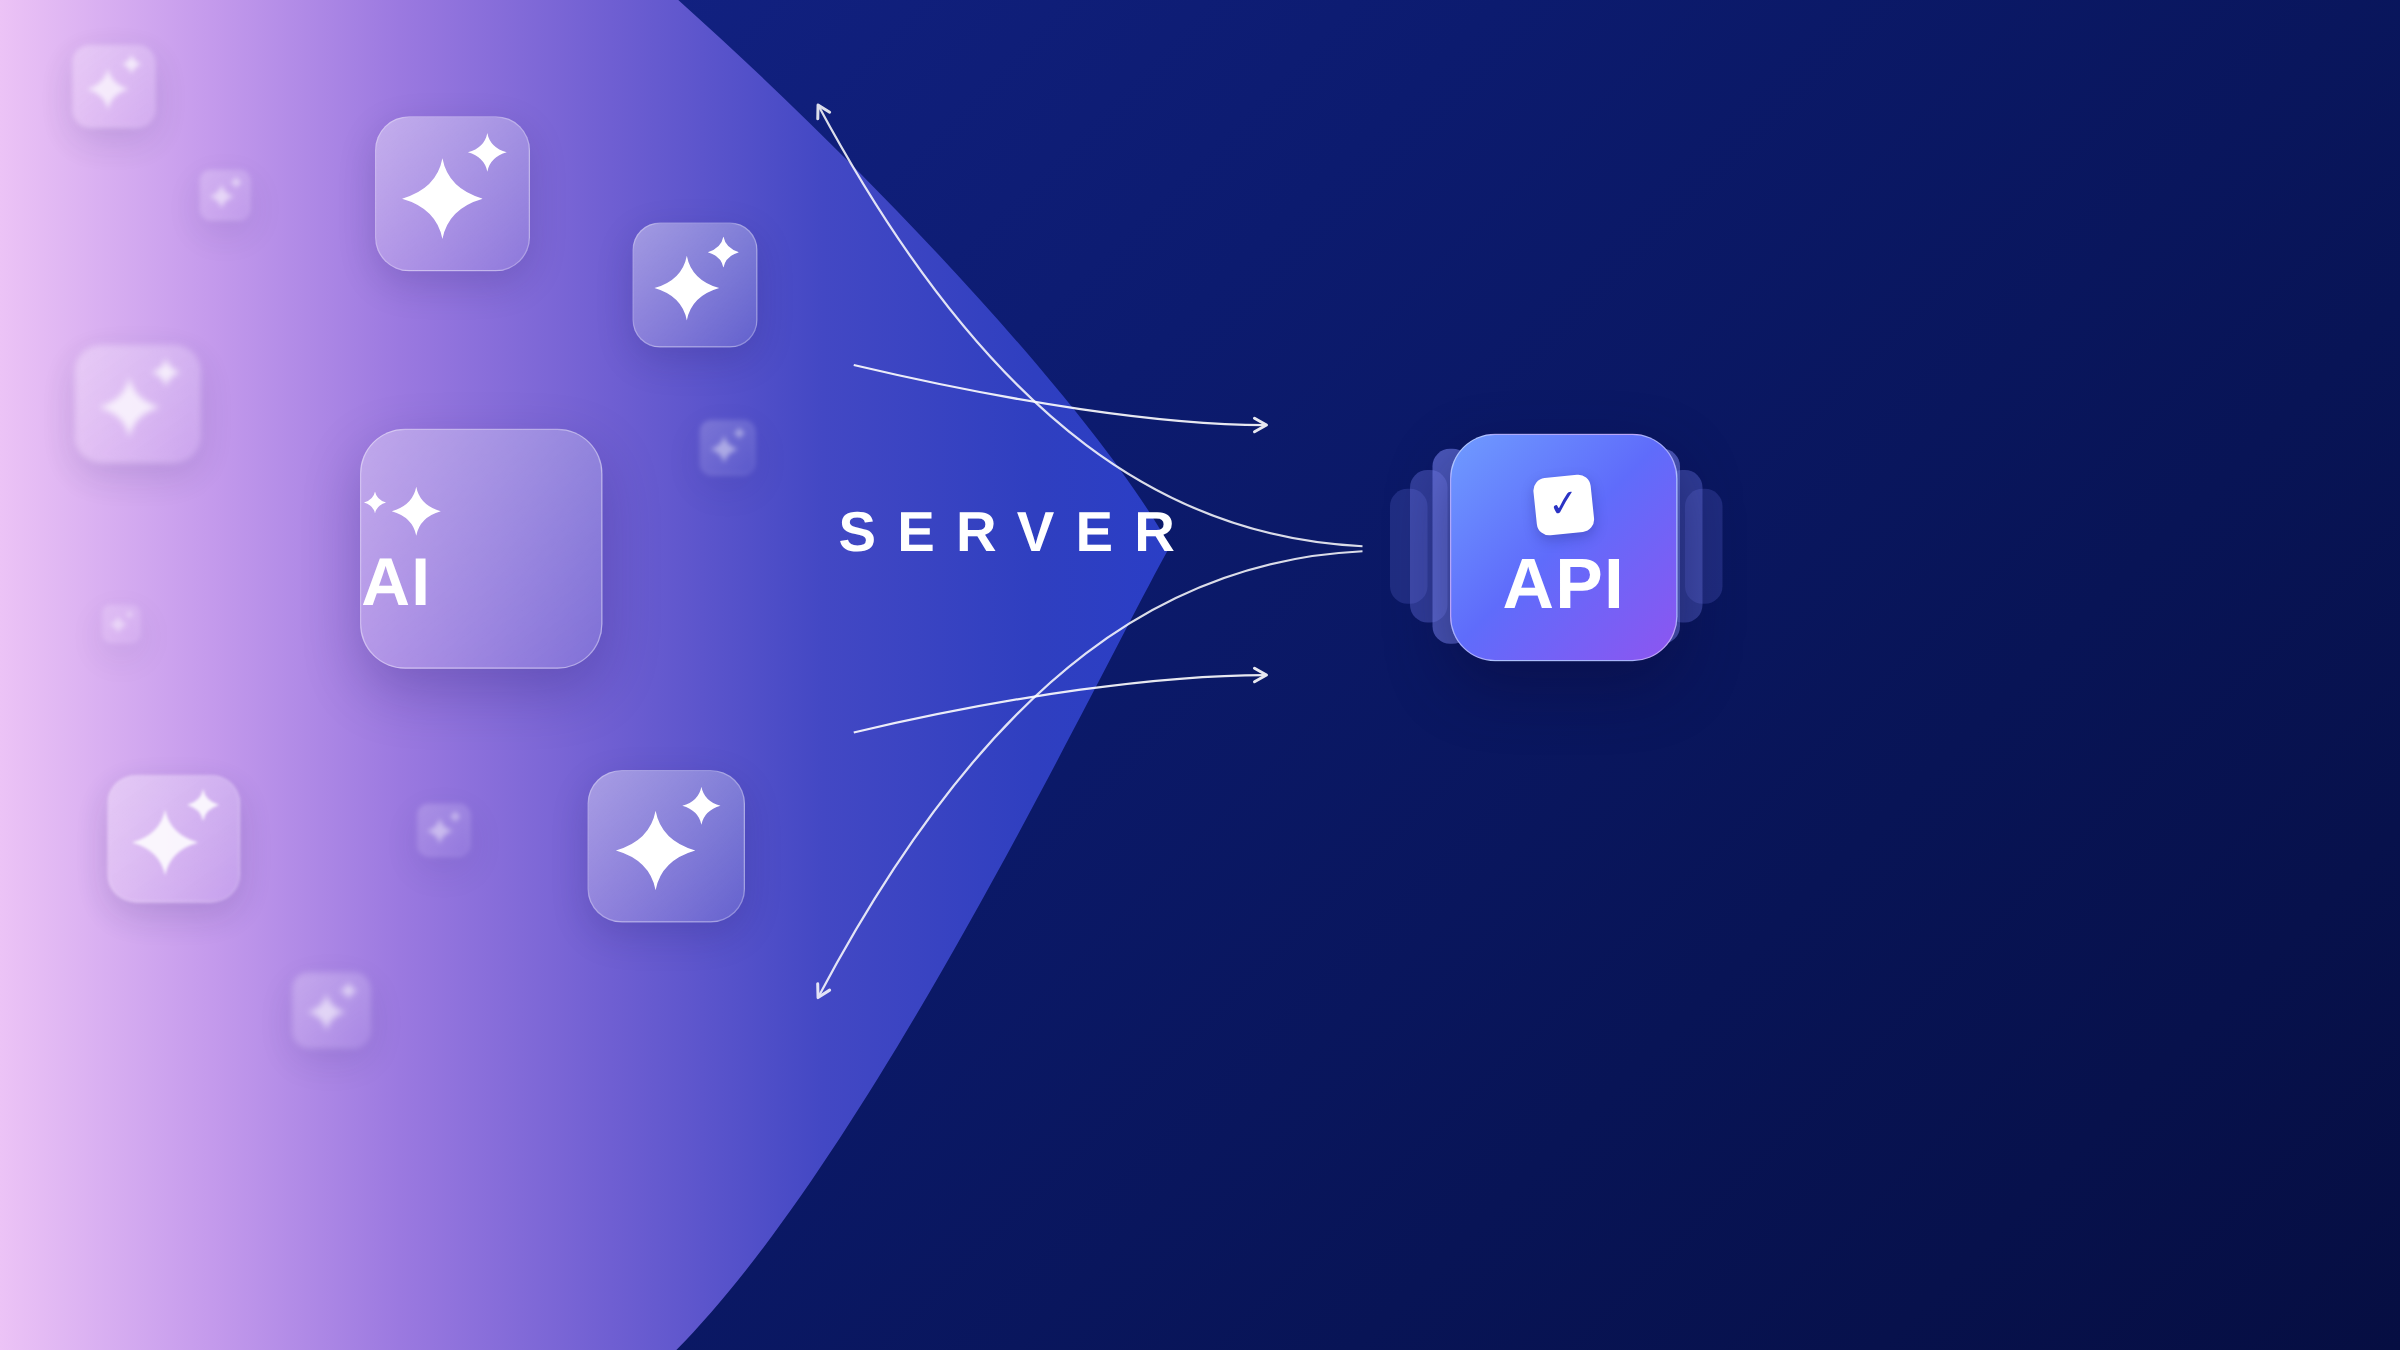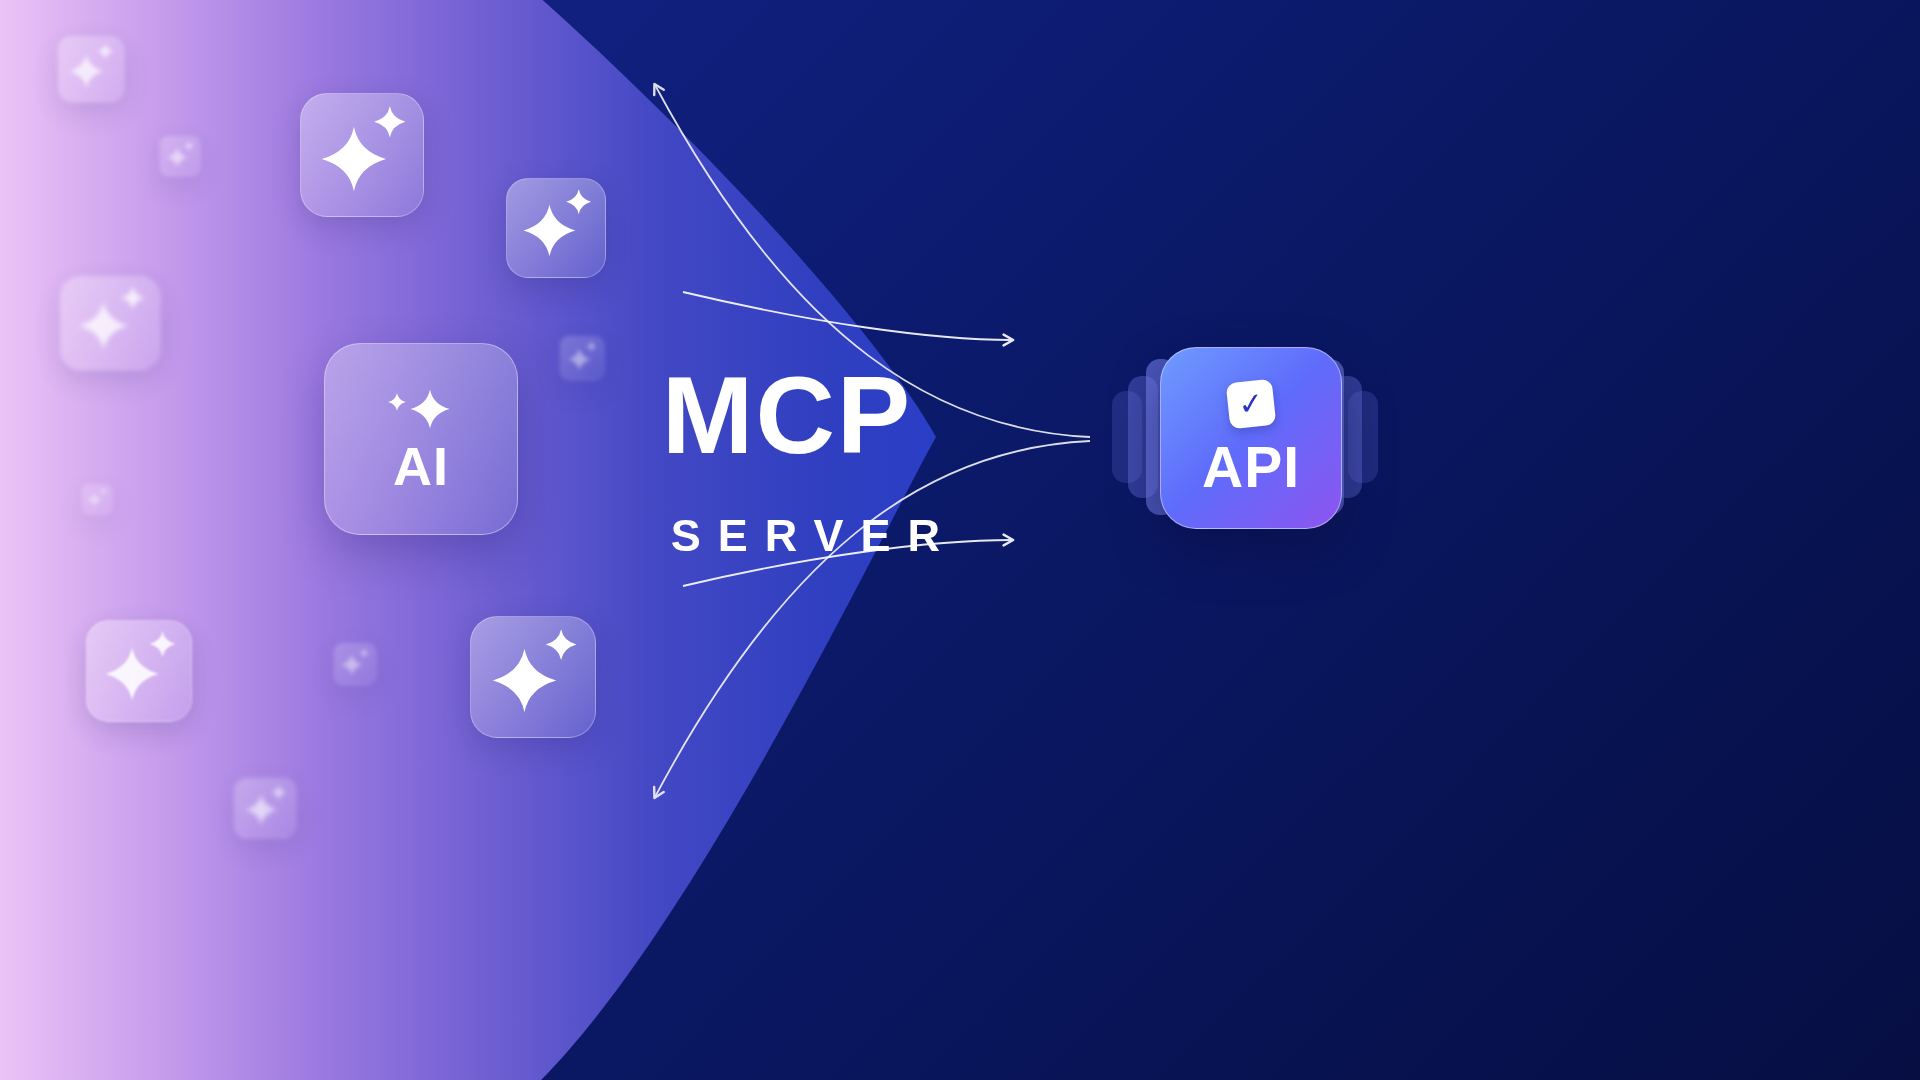--- a/index.html
+++ b/index.html
@@ -22,21 +22,21 @@
   .tile .big{left:16%;top:26%;width:54%;height:54%;}
   .tile .small{left:60%;top:10%;width:26%;height:26%;}
 
   
   .ai-box{
     position:absolute;left:288px;top:343px;width:192px;height:190px;
     border-radius:36px;
     background:linear-gradient(145deg,rgba(255,255,255,0.32),rgba(255,255,255,0.10));
     border:1.5px solid rgba(255,255,255,0.38);
     box-shadow:0 18px 45px rgba(25,15,95,0.25);
-    display:flex;flex-direction:column;align-items:center;justify-content:center;margin-left:36px;
+    display:flex;flex-direction:column;justify-content:center;
   }
   .ai-cluster{position:relative;width:70px;height:48px;margin-bottom:6px;}
   .ai-cluster svg{position:absolute;fill:#ffffff;}
   .ai-cluster .big{left:24px;top:4px;width:40px;height:40px;}
   .ai-cluster .small{left:2px;top:8px;width:18px;height:18px;}
   .ai-label{color:#ffffff;font-size:54px;font-weight:800;line-height:1;letter-spacing:1px;}
 
   
   .center-text{
     position:absolute;left:617px;top:360px;width:340px;text-align:center;color:#ffffff;
@@ -198,21 +198,20 @@
           <use href="#spark"></use>
         </svg>
       <svg class="small">
           <use href="#spark"></use>
         </svg>
     </div>
     <div class="ai-label">AI</div>
   </div>
 
   <div class="center-text">
-    <div class="mcp-title">MCP</div>
     <div class="mcp-subtitle">SERVER</div>
   </div>
 
   <div class="api-wrap">
     <div class="layer l3"></div>
     <div class="layer l2"></div>
     <div class="layer l1"></div>
     <div class="layer r3"></div>
     <div class="layer r2"></div>
     <div class="layer r1"></div>

